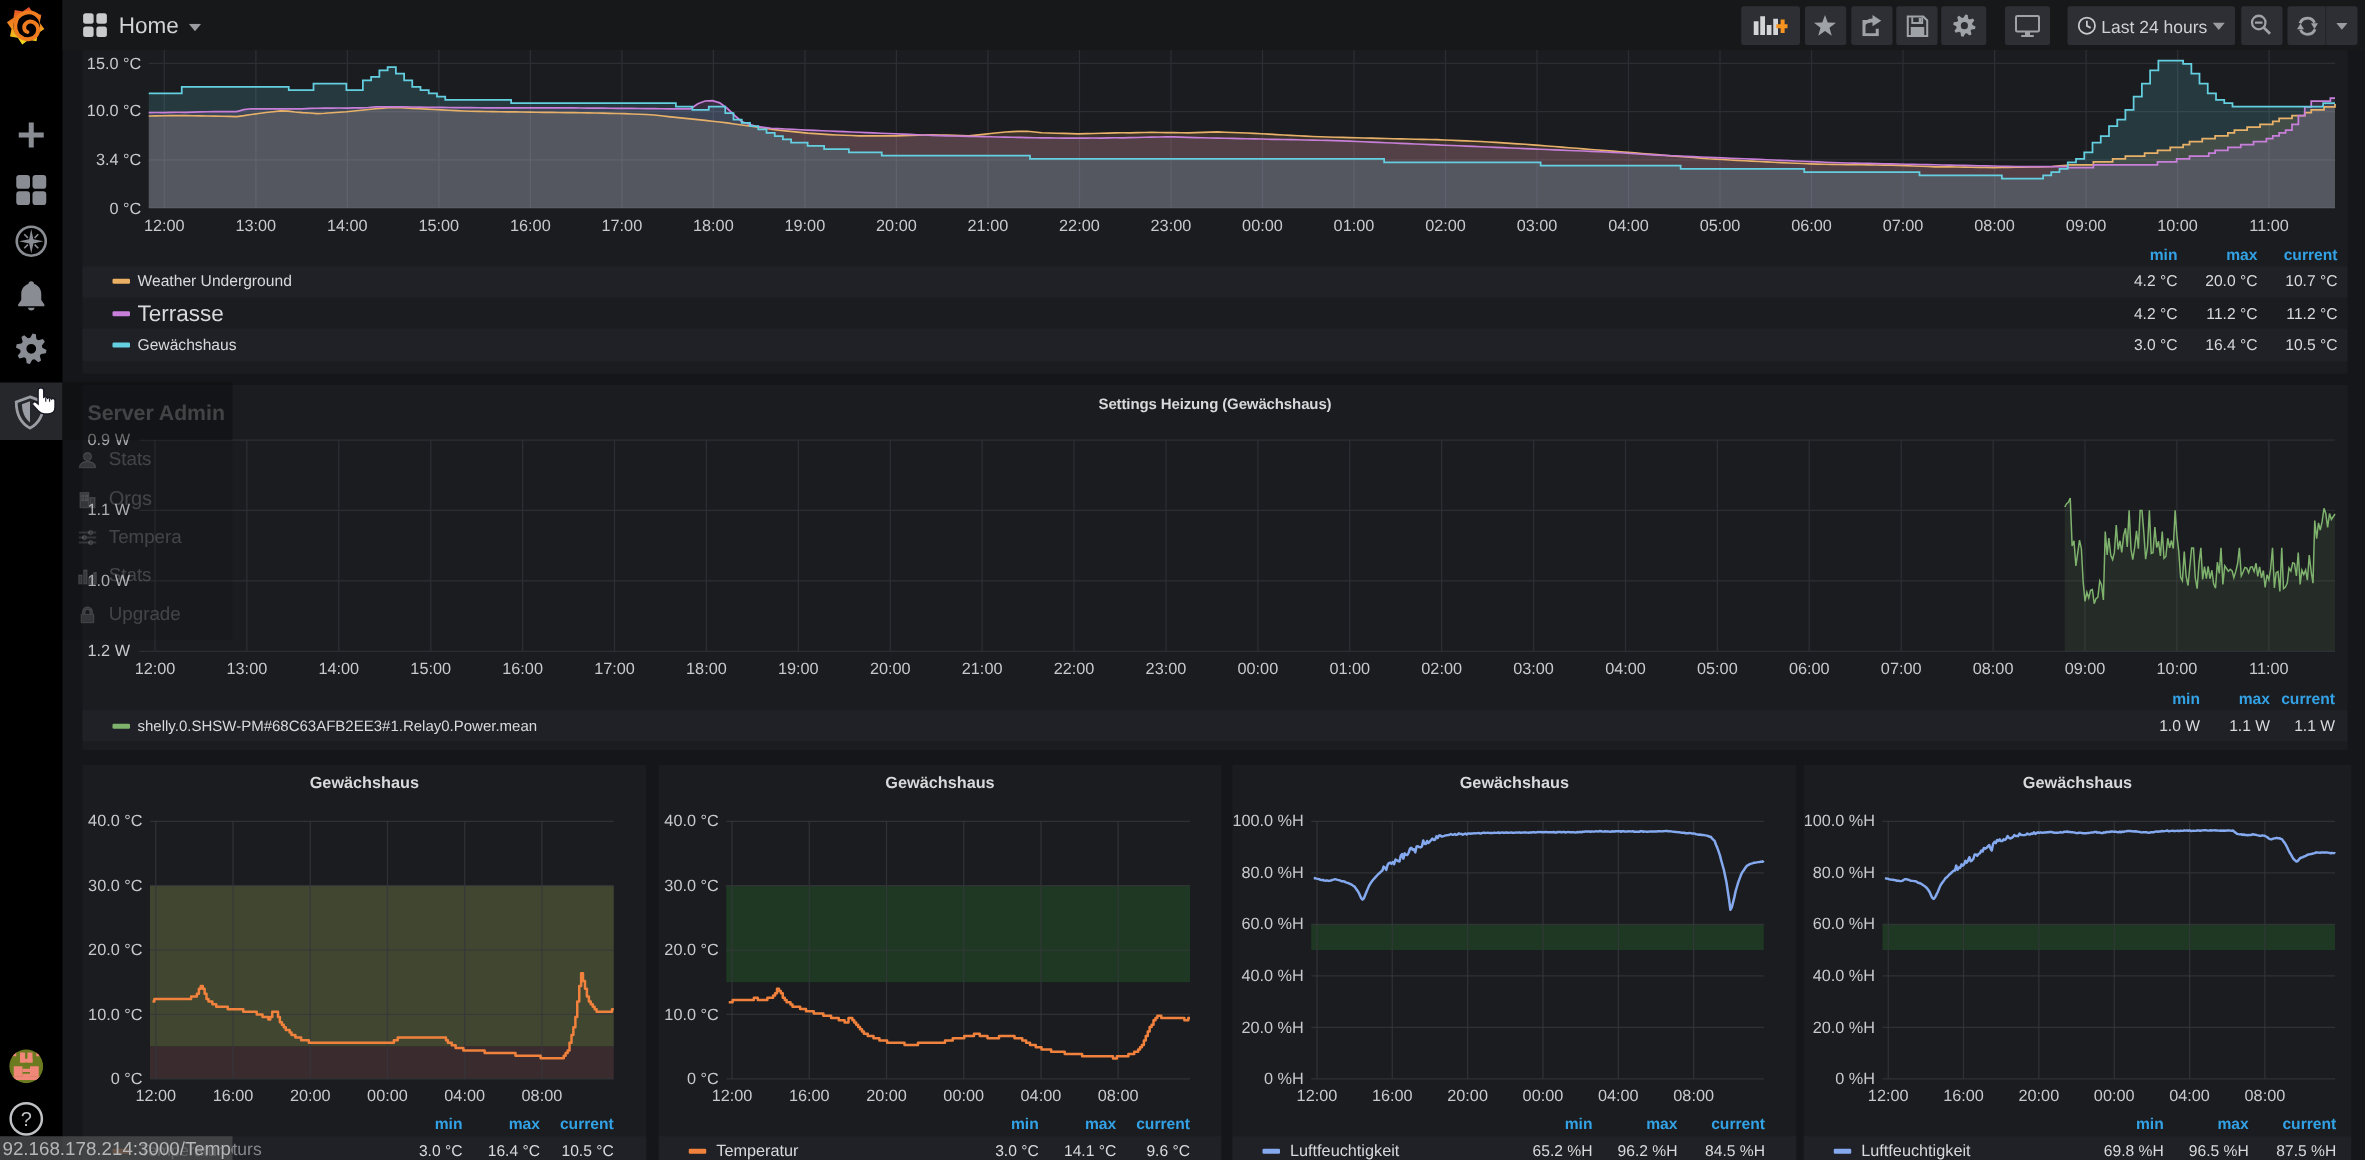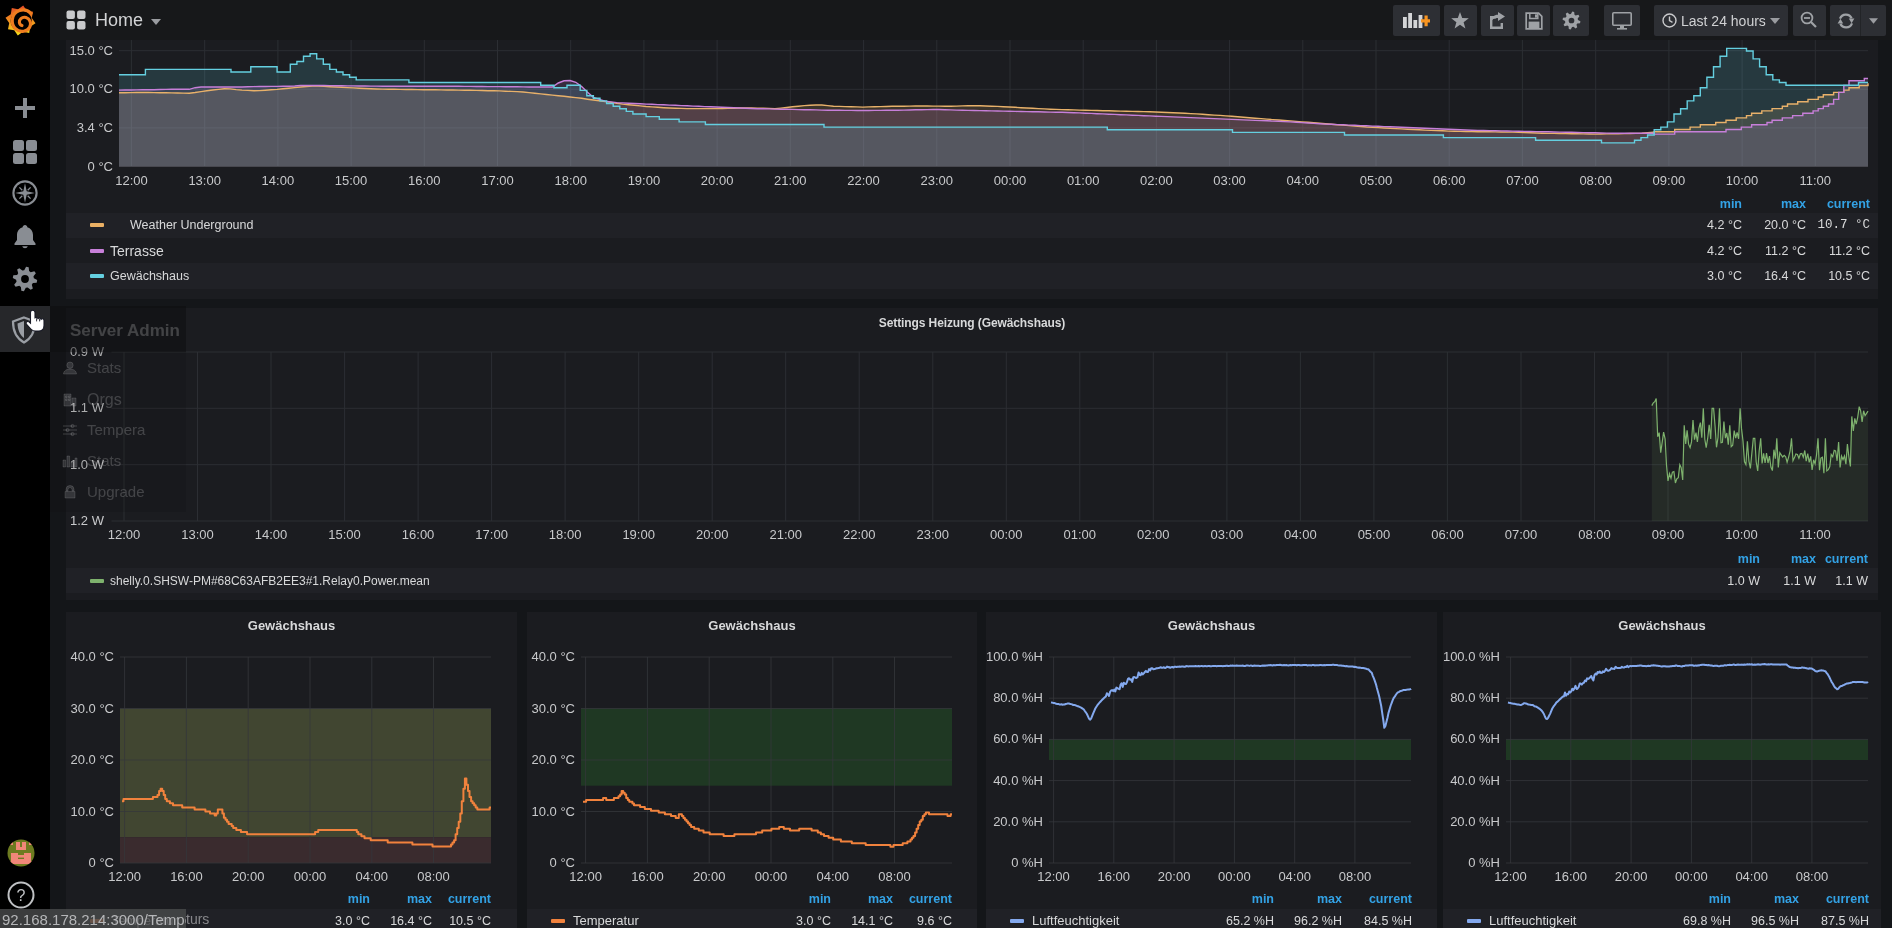--- a/index.html
+++ b/index.html
@@ -70,26 +70,26 @@
     <div style="position:absolute;top:131.5px;font-size:13px;line-height:18px;color:#c8c9cb;white-space:nowrap;left:1356.4462118041022px;width:200px;text-align:center;">07:00</div>
     <div style="position:absolute;top:131.5px;font-size:13px;line-height:18px;color:#c8c9cb;white-space:nowrap;left:1429.6567601506906px;width:200px;text-align:center;">08:00</div>
     <div style="position:absolute;top:131.5px;font-size:13px;line-height:18px;color:#c8c9cb;white-space:nowrap;left:1502.8673084972793px;width:200px;text-align:center;">09:00</div>
     <div style="position:absolute;top:131.5px;font-size:13px;line-height:18px;color:#c8c9cb;white-space:nowrap;left:1576.0778568438677px;width:200px;text-align:center;">10:00</div>
     <div style="position:absolute;top:131.5px;font-size:13px;line-height:18px;color:#c8c9cb;white-space:nowrap;left:1649.2884051904564px;width:200px;text-align:center;">11:00</div>
     <div style="position:absolute;top:155px;font-size:12.5px;line-height:18px;color:#33a2e5;white-space:nowrap;font-weight:700;right:136px;text-align:right;">min</div>
     <div style="position:absolute;top:155px;font-size:12.5px;line-height:18px;color:#33a2e5;white-space:nowrap;font-weight:700;right:72px;text-align:right;">max</div>
     <div style="position:absolute;top:155px;font-size:12.5px;line-height:18px;color:#33a2e5;white-space:nowrap;font-weight:700;right:8px;text-align:right;">current</div>
     <div class="rowbg" style="left:0;top:172.5px;width:1812px;height:25.4px"></div>
     <div class="dash" style="left:24px;top:183.2px;background:#eab064"></div>
-    <div style="position:absolute;top:176.2px;font-size:12.5px;line-height:18px;color:#d8d9da;white-space:nowrap;left:44px;margin-left:20px;">Weather Underground</div>
+    <div style="position:absolute;top:176.2px;font-size:12.5px;line-height:18px;color:#d8d9da;white-space:nowrap;left:44px;">Weather Underground</div>
     <div style="position:absolute;top:176.2px;font-size:12.5px;line-height:18px;color:#d8d9da;white-space:nowrap;right:136px;text-align:right;">4.2 °C</div>
     <div style="position:absolute;top:176.2px;font-size:12.5px;line-height:18px;color:#d8d9da;white-space:nowrap;right:72px;text-align:right;">20.0 °C</div>
-    <div style="position:absolute;top:176.2px;font-size:12.5px;line-height:18px;color:#d8d9da;white-space:nowrap;right:8px;text-align:right;font-family:Liberation Mono, monospace;">10.7 °C</div>
+    <div style="position:absolute;top:176.2px;font-size:12.5px;line-height:18px;color:#d8d9da;white-space:nowrap;right:8px;text-align:right;">10.7 °C</div>
     <div class="dash" style="left:24px;top:208.6px;background:#c77fd9"></div>
-    <div style="position:absolute;top:201.6px;font-size:14px;line-height:18px;color:#d8d9da;white-space:nowrap;left:44px;">Terrasse</div>
+    <div style="position:absolute;top:201.6px;font-size:18px;line-height:18px;color:#d8d9da;white-space:nowrap;left:44px;">Terrasse</div>
     <div style="position:absolute;top:201.6px;font-size:12.5px;line-height:18px;color:#d8d9da;white-space:nowrap;right:136px;text-align:right;">4.2 °C</div>
     <div style="position:absolute;top:201.6px;font-size:12.5px;line-height:18px;color:#d8d9da;white-space:nowrap;right:72px;text-align:right;">11.2 °C</div>
     <div style="position:absolute;top:201.6px;font-size:12.5px;line-height:18px;color:#d8d9da;white-space:nowrap;right:8px;text-align:right;">11.2 °C</div>
     <div class="rowbg" style="left:0;top:223.3px;width:1812px;height:25.4px"></div>
     <div class="dash" style="left:24px;top:234.0px;background:#64cfe0"></div>
     <div style="position:absolute;top:227.0px;font-size:12.5px;line-height:18px;color:#d8d9da;white-space:nowrap;left:44px;">Gewächshaus</div>
     <div style="position:absolute;top:227.0px;font-size:12.5px;line-height:18px;color:#d8d9da;white-space:nowrap;right:136px;text-align:right;">3.0 °C</div>
     <div style="position:absolute;top:227.0px;font-size:12.5px;line-height:18px;color:#d8d9da;white-space:nowrap;right:72px;text-align:right;">16.4 °C</div>
     <div style="position:absolute;top:227.0px;font-size:12.5px;line-height:18px;color:#d8d9da;white-space:nowrap;right:8px;text-align:right;">10.5 °C</div>
   </div>

